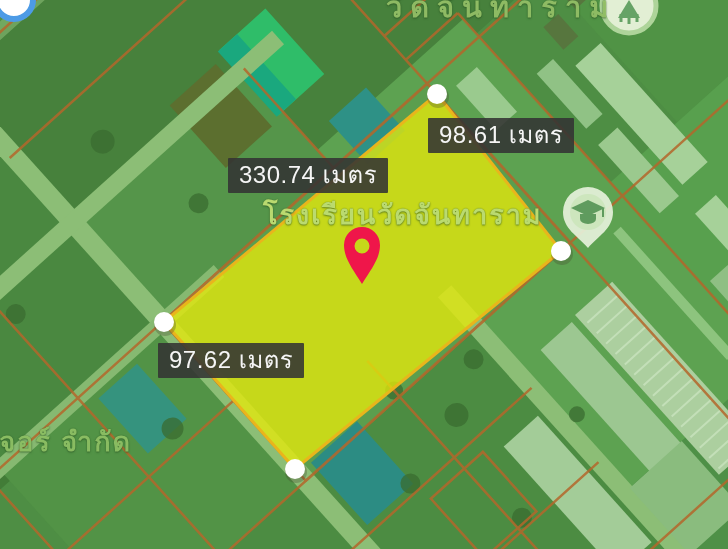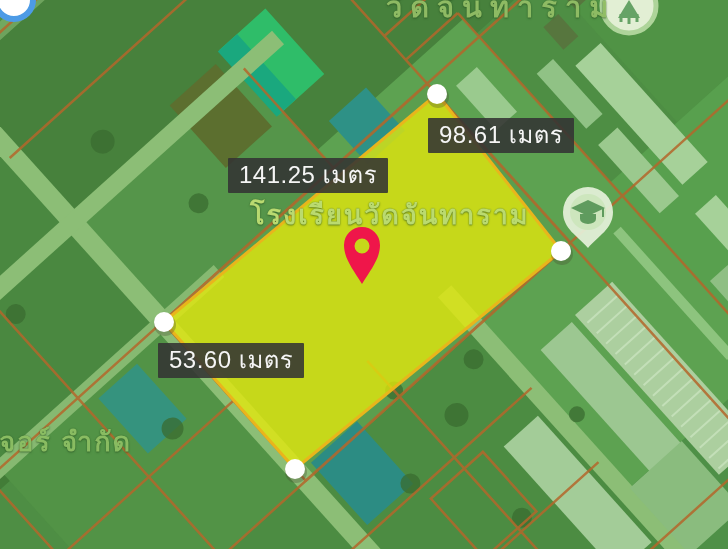--- a/index.html
+++ b/index.html
@@ -146,24 +146,24 @@
       <circle cx="165" cy="325" r="11" fill="rgba(70,70,45,0.3)"></circle>
       <circle cx="164" cy="322" r="10" fill="#ffffff"></circle>
     </g>
 
     <path d="M362,284 C352,268 344,258 344,245 A18,18 0 1 1 380,245 C380,258 372,268 362,284 Z
              M369.5,246 A7.5,7.5 0 1 1 354.5,246 A7.5,7.5 0 1 1 369.5,246 Z" fill-rule="evenodd" fill="#ef164a"></path>
   </svg>
 
   <div class="overlay map-label temple" style="left:386px;top:-16px;">วัดจันทาราม</div>
 
-  <div class="overlay map-label school" style="left:250px;top:193px;">โรงเรียนวัดจันทาราม</div>
+  <div class="overlay map-label school" style="left:263px;top:193px;">โรงเรียนวัดจันทาราม</div>
 
   <div class="overlay map-label company" style="left:-12px;top:420px;">เจอร์ จำกัด</div>
 
 
-  <div class="overlay measure" style="left:228px;top:158px;">141.25 เมตร</div>
+  <div class="overlay measure" style="left:228px;top:158px;">330.74 เมตร</div>
 
   <div class="overlay measure" style="left:428px;top:118px;text-align:right;">98.61 เมตร</div>
 
 
-  <div class="overlay measure" style="left:158px;top:343px;">53.60 เมตร</div>
+  <div class="overlay measure" style="left:158px;top:343px;">97.62 เมตร</div>
 </div>
 
 </body></html>

